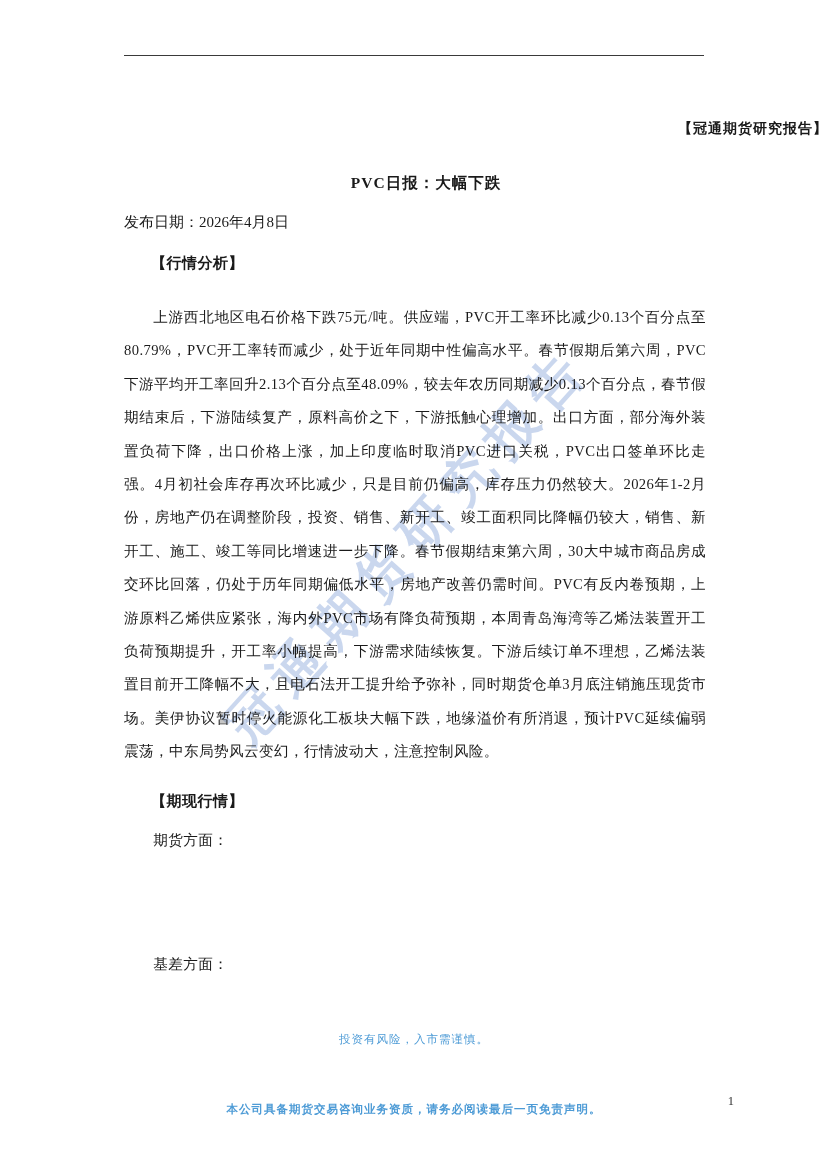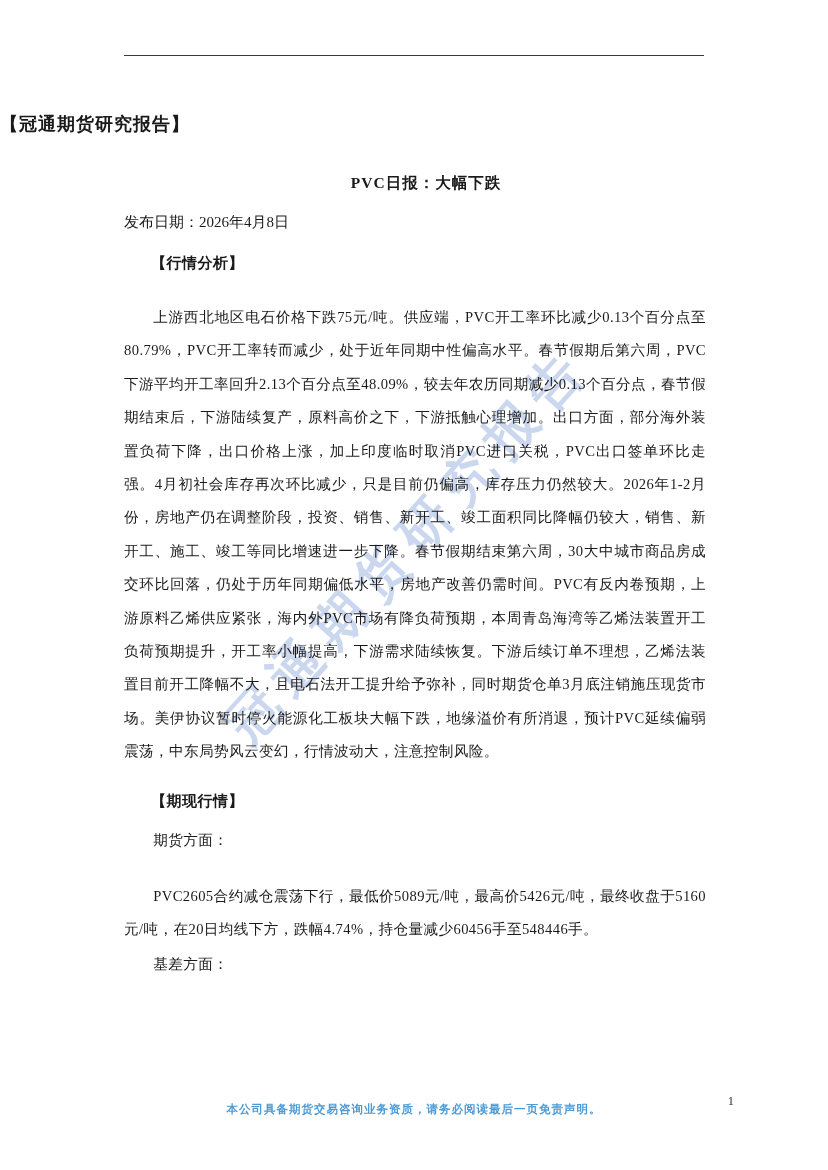--- a/index.html
+++ b/index.html
@@ -15,26 +15,26 @@
   }
   .divider {
     position: absolute;
     top: 55px;
     left: 124px;
     width: 580px;
     border-top: 1.6px solid #3a3a3a;
   }
   .report-tag {
     position: absolute;
-    top: 112px;
+    top: 120px;
     left: 0;
     width: 100%;
-    text-align: left;
+    text-align: right;
     font-weight: bold;
-    font-size: 18px;
+    font-size: 14px;
     letter-spacing: 1px;
   }
   .doc-title {
     position: absolute;
     top: 173px;
     left: 0;
     width: 100%;
     text-align: center;
     font-weight: bold;
     font-size: 15.5px;
@@ -130,23 +130,23 @@
   <div class="publish-date">发布日期：2026年4月8日</div>
 
   <div class="section-heading h-analysis">【行情分析】</div>
 
   <div class="body-para p-analysis">上游西北地区电石价格下跌75元/吨。供应端，PVC开工率环比减少0.13个百分点至80.79%，PVC开工率转而减少，处于近年同期中性偏高水平。春节假期后第六周，PVC下游平均开工率回升2.13个百分点至48.09%，较去年农历同期减少0.13个百分点，春节假期结束后，下游陆续复产，原料高价之下，下游抵触心理增加。出口方面，部分海外装置负荷下降，出口价格上涨，加上印度临时取消PVC进口关税，PVC出口签单环比走强。4月初社会库存再次环比减少，只是目前仍偏高，库存压力仍然较大。2026年1-2月份，房地产仍在调整阶段，投资、销售、新开工、竣工面积同比降幅仍较大，销售、新开工、施工、竣工等同比增速进一步下降。春节假期结束第六周，30大中城市商品房成交环比回落，仍处于历年同期偏低水平，房地产改善仍需时间。PVC有反内卷预期，上游原料乙烯供应紧张，海内外PVC市场有降负荷预期，本周青岛海湾等乙烯法装置开工负荷预期提升，开工率小幅提高，下游需求陆续恢复。下游后续订单不理想，乙烯法装置目前开工降幅不大，且电石法开工提升给予弥补，同时期货仓单3月底注销施压现货市场。美伊协议暂时停火能源化工板块大幅下跌，地缘溢价有所消退，预计PVC延续偏弱震荡，中东局势风云变幻，行情波动大，注意控制风险。</div>
 
   <div class="section-heading h-market">【期现行情】</div>
 
   <div class="label-line l-futures">期货方面：</div>
 
-  <div class="body-para p-futures">PVC2605合约减仓震荡下行，最低价5089元/吨，最高价5426元/吨，最终收盘于5160元/吨，在20日均线下方，跌幅4.74%，持仓量减少60456手至548446手。</div>
 
   <div class="label-line l-basis">基差方面：</div>
 
 
+  <div class="footer footer-1">投资有风险，入市需谨慎。</div>
 
   <div class="footer footer-2">本公司具备期货交易咨询业务资质，请务必阅读最后一页免责声明。</div>
 
   <div class="page-number">1</div>
 
 </div>
 
 </body></html>

